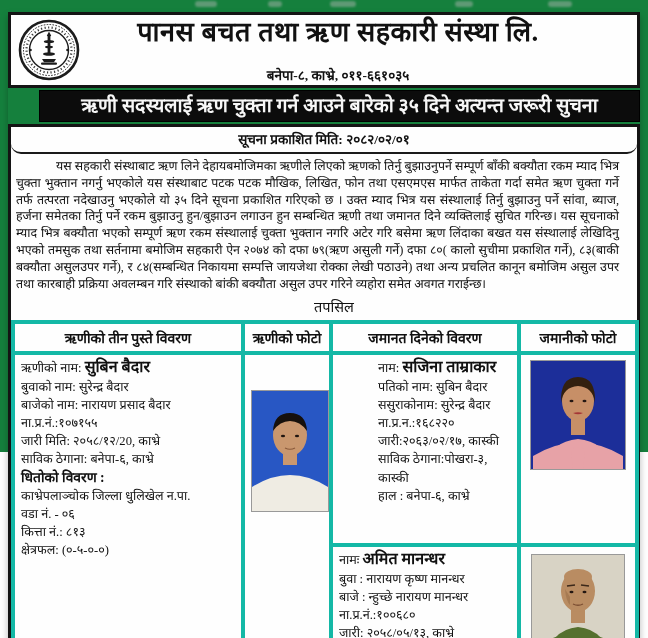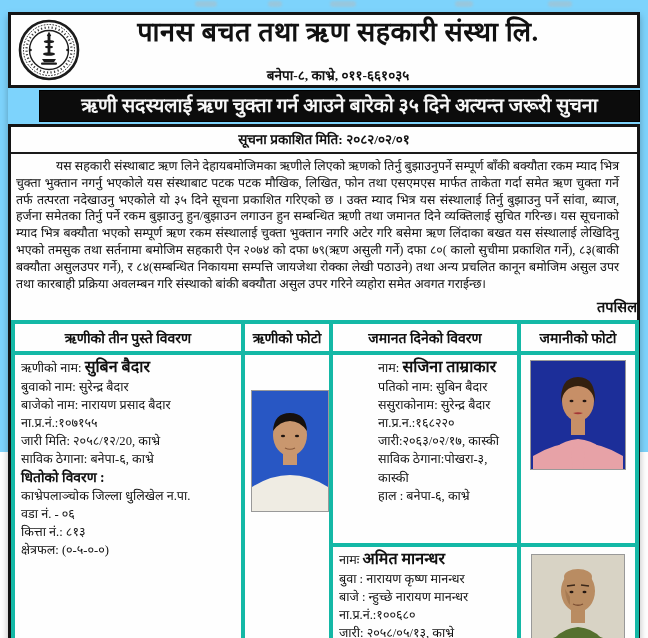--- a/index.html
+++ b/index.html
@@ -1,39 +1,39 @@
 <!DOCTYPE html>
 <html><head>
 <meta charset="utf-8">
 <style>
   html,body{margin:0;padding:0;}
   body{
     width:648px;height:638px;background:#ffffff;overflow:hidden;
     font-family:"Liberation Serif","DejaVu Serif",serif;color:#111;
     -webkit-font-smoothing:antialiased;
   }
-  .page{position:relative;width:648px;height:452px;background:#7dd3fc;}
+  .page{position:relative;width:648px;height:452px;background:#15803d;}
   
   .remnant{position:absolute;top:1px;height:6px;border-radius:3px;background:#b9b9b9;opacity:.45;filter:blur(1px);}
   .doc{position:absolute;left:8px;top:12px;width:632px;box-shadow:0 4px 7px rgba(0,0,0,.28);}
   
   .header-box{border:3px solid #141414;background:#fefefe;display:flex;align-items:center;height:66px;padding:2px 4px;box-sizing:content-box;}
   .logo-wrap{width:68px;display:flex;align-items:center;justify-content:center;flex:0 0 68px;}
   .header-text{flex:1;text-align:center;padding-right:40px;}
   .org-name{font-size:27px;font-weight:700;letter-spacing:.5px;line-height:32px;}
   .org-address{font-size:13.5px;font-weight:700;margin-top:18px;}
   
   .title-strip{margin-top:2px;background:#0c0c0c;border:1px solid #000;color:#f7f7f7;
     text-align:center;font-weight:700;font-size:19.5px;line-height:25px;padding:2px 0 3px;margin-left:31px;}
   
   .content-box{margin-top:2px;border:3px solid #141414;background:#fefefe;}
-  .date-row{text-align:center;font-size:13.5px;font-weight:600;padding:3px 0 4px;border-bottom:2px solid #1a1a1a;}
+  .date-row{text-align:center;font-size:13.5px;font-weight:600;padding:3px 0 4px;border-bottom:2px solid #1a1a1a;border-radius:10px;}
   .date-row b{font-weight:700;}
   .body-text{font-size:12.4px;line-height:16.8px;text-align:justify;padding:4px 18px 1px 5px;text-indent:40px;}
-  .tapasil{text-align:right;font-weight:700;font-size:14.5px;padding:3px 0 4px;margin-left:20px;}
+  .tapasil{text-align:center;font-weight:400;font-size:14.5px;padding:3px 0 4px;margin-left:20px;}
   
   table.detail{width:100%;border-collapse:collapse;table-layout:fixed;}
   table.detail th,table.detail td{border:4px solid #14b8a6;vertical-align:top;}
   table.detail th{font-size:14px;font-weight:700;padding:4px 2px;text-align:center;vertical-align:middle;}
   .c1{width:230px;} .c2{width:88px;} .c3{width:188px;} .c4{width:118px;}
   td.cell{padding:3px 6px;font-size:12.6px;line-height:18.2px;}
   .line b{font-weight:700;font-size:16px;}
   .sub-head{font-weight:700;font-size:13.8px;}
   .photo-frame{display:block;margin:0 auto;border:1px solid #999;}
   .ph-borrower{margin-top:32px;}

